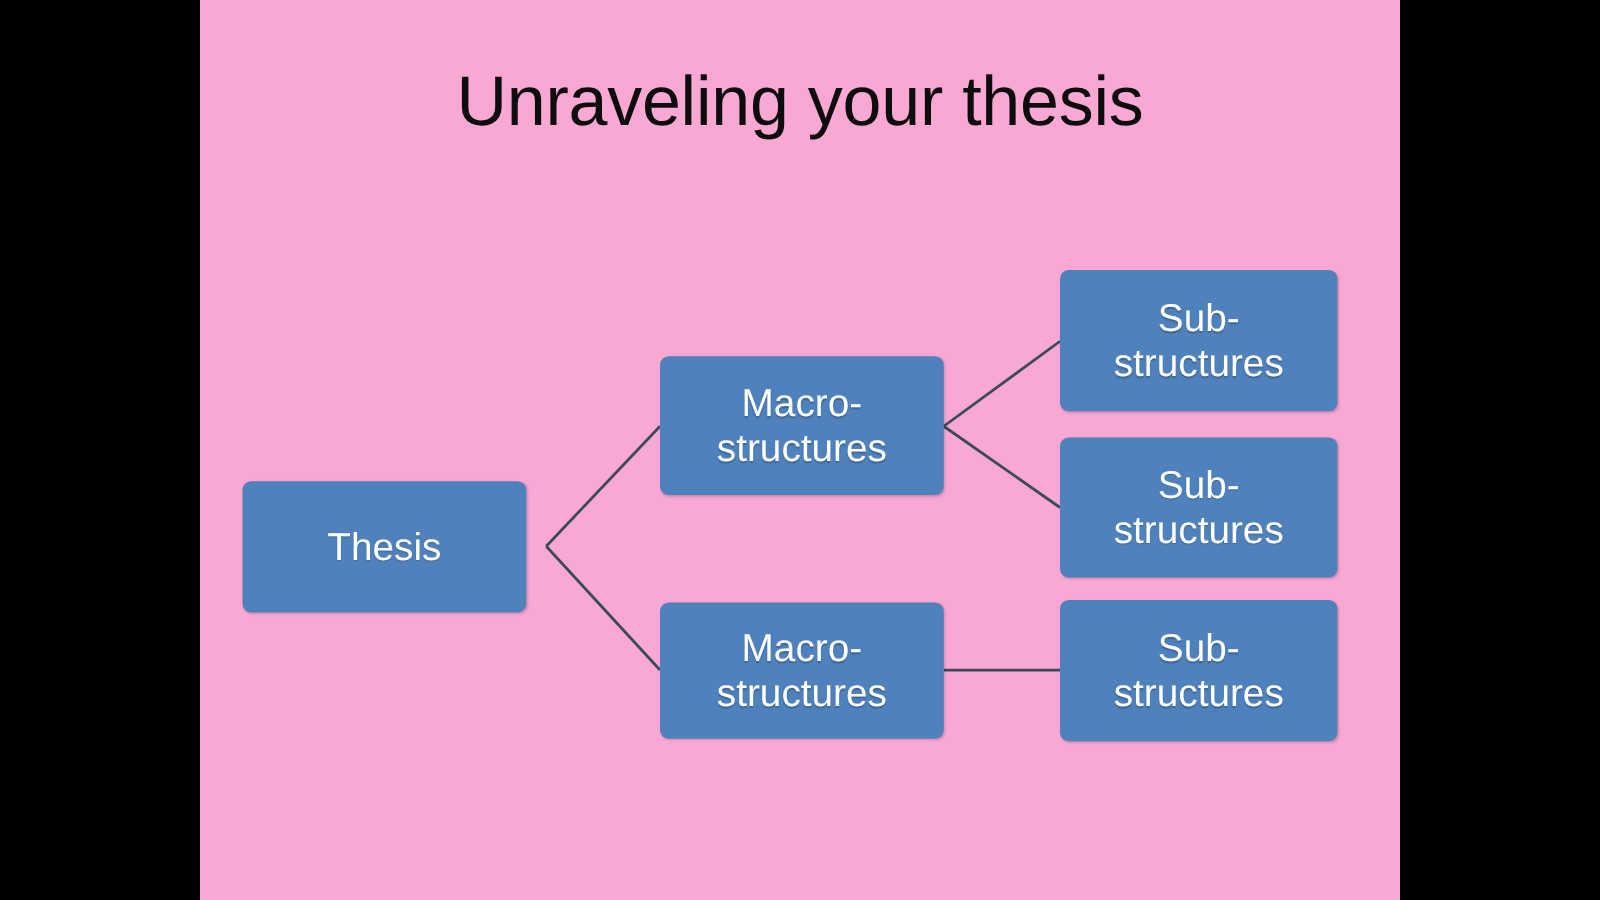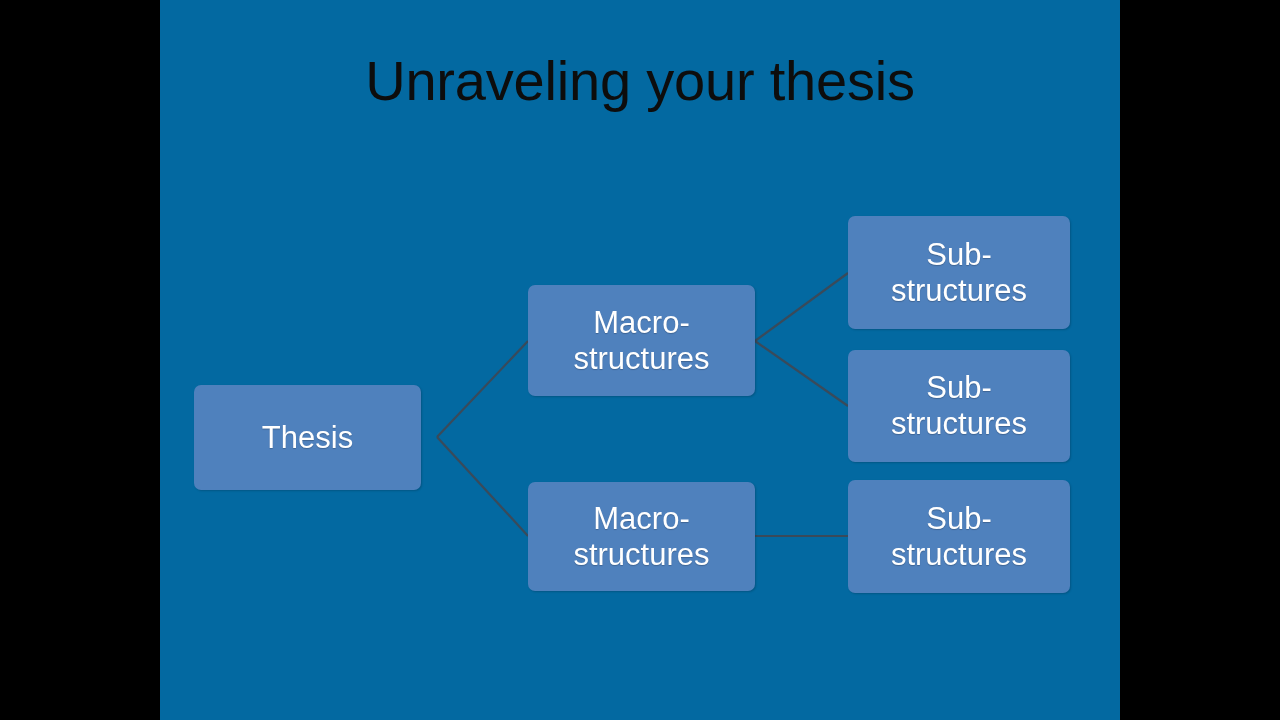--- a/index.html
+++ b/index.html
@@ -31,21 +31,21 @@
   .letterbox-bar.left  { left: 0; }
   .letterbox-bar.right { left: 1120px; }
 
   
   #slide {
     position: absolute;
     left: 160px;
     top: 0;
     width: 960px;
     height: 720px;
-    background: #0369a1;
+    background: #f9a8d4;
   }
 
   
   #slide-title {
     position: absolute;
     left: 0;
     top: 52px;
     width: 960px;
     text-align: center;
     font-size: 56px;

